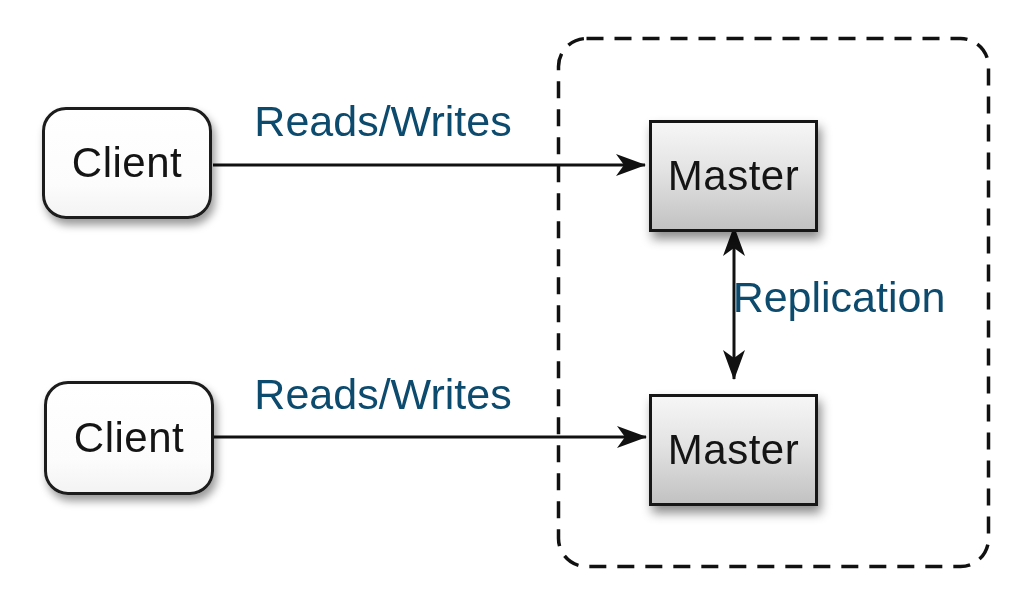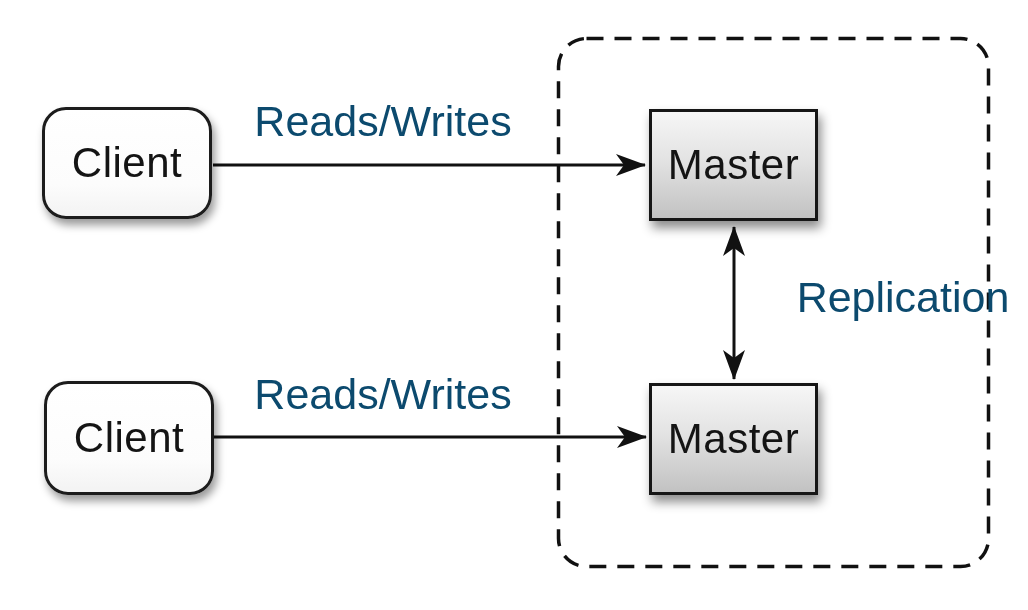--- a/index.html
+++ b/index.html
@@ -45,34 +45,35 @@
   }
   .client-1 { left: 42px; top: 107px; }
   .client-2 { left: 44px; top: 381px; height: 114px; }
   .master {
     width: 169px;
     height: 112px;
     background: linear-gradient(180deg, #f6f6f6 0%, #e3e3e3 45%, #c2c2c2 100%);
     border: 3.5px solid #161616;
     box-shadow: 3px 7px 10px rgba(0,0,0,0.45);
     box-sizing: border-box;
+    margin-top: 11px;
   }
   .master-1 { left: 649px; top: 109px; }
   .master-2 { left: 649px; top: 383px; }
   .edge-label {
     position: absolute;
     transform: translateX(-50%);
     font-size: 43px;
     line-height: 1.1;
     white-space: nowrap;
     color: #0c4a6e;
   }
   .label-rw-top { left: 383px; top: 98px; }
   .label-rw-bottom { left: 383px; top: 371px; }
-  .label-replication { left: 903px; top: 274px; }
+  .label-replication { left: 839px; top: 274px; }
 </style>
 </head>
 <body>
 
 <div class="canvas">
 
   <svg class="arrow-layer" viewBox="0 0 1028 610" xmlns="http://www.w3.org/2000/svg">
     <defs>
       <marker id="arrowhead" markerUnits="userSpaceOnUse" markerWidth="34" markerHeight="26" refX="29" refY="11" orient="auto-start-reverse">
         <path d="M0,0 L30,11 L0,22 L8,11 Z" fill="#111111"></path>

